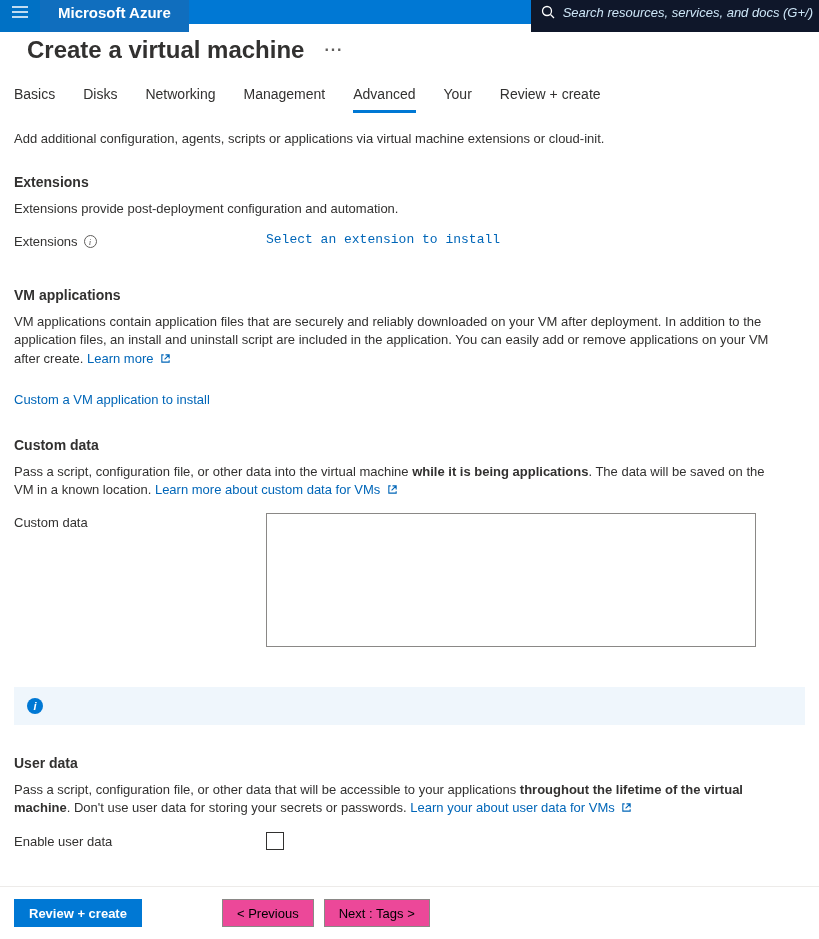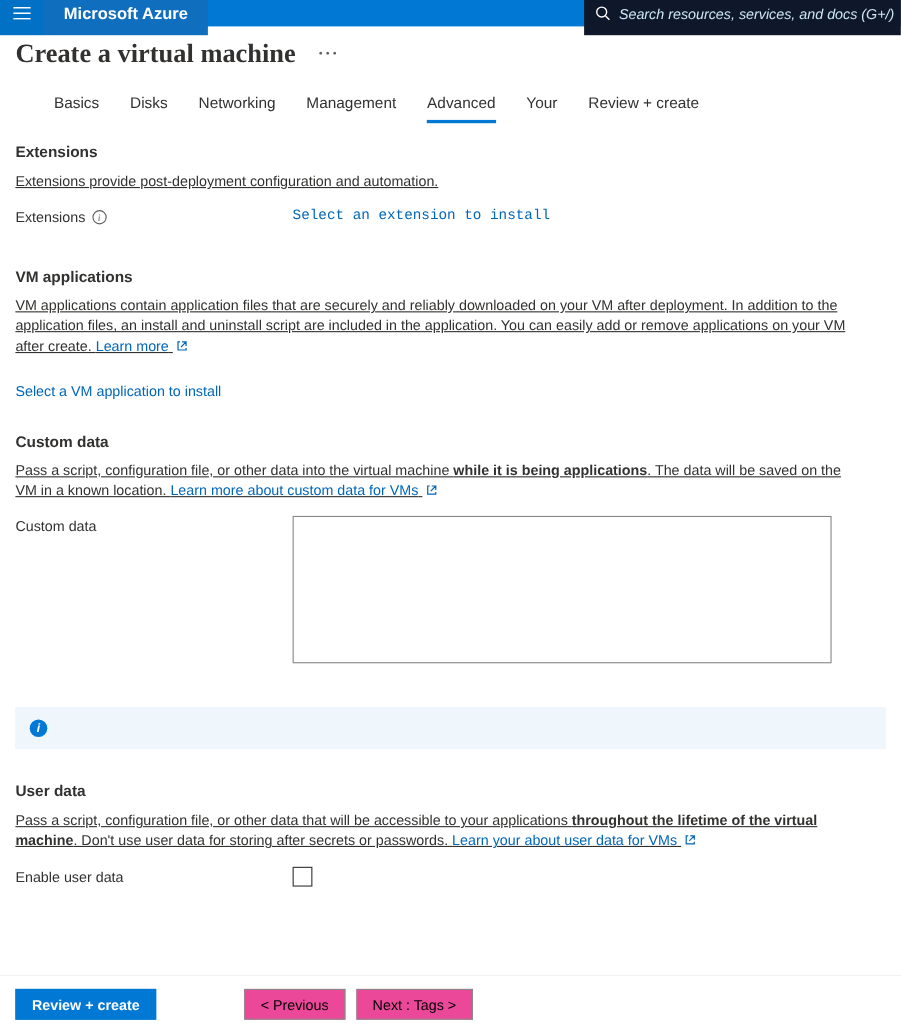--- a/index.html
+++ b/index.html
@@ -13,33 +13,33 @@
   .topbar-spacer { flex: 1; }
   .search-wrap { display: flex; align-items: center; height: 40px; padding: 0 6px 0 10px; background: #0f172a; color: #cde6f7; min-width: 228px; font-style: italic; font-size: 13px; }
   .search-wrap svg { margin-right: 8px; }
 
   
   .page { padding: 8px 14px 80px 14px; position: relative; }
   .breadcrumb { font-size: 13px; padding: 2px 0 8px 0; color: #0066b8; }
   .breadcrumb .home, .breadcrumb .crumb { color: #0066b8; }
   .breadcrumb .sep { color: #323130; margin: 0 6px; }
 
-  h1.page-title { font-size: 24px; font-weight: 600; margin: 4px 0 18px 0; display: flex; align-items: center; font-family: Liberation Serif, serif; }
+  h1.page-title { font-size: 24px; font-weight: 600; margin: 4px 0 18px 13px; display: flex; align-items: center; }
   .ellipsis { font-size: 16px; margin-left: 20px; color: #605e5c; letter-spacing: 1px; }
 
   
-  .tabs { display: flex; gap: 28px; border-bottom: 0; margin-bottom: 18px; margin-left: 35px; }
+  .tabs { display: flex; gap: 28px; border-bottom: 0; margin-bottom: 18px; }
   .tab { font-size: 14px; padding: 4px 0 8px 0; color: #323130; }
   .tab.active { border-bottom: 3px solid #0078d4; font-weight: 400; }
 
   .intro { font-size: 13px; color: #323130; margin-bottom: 28px; }
 
   
   .section-h { font-weight: 600; font-size: 14px; margin: 0 0 10px 0; }
-  .section-p { font-size: 13px; color: #323130; margin: 0 0 14px 0; max-width: 760px; line-height: 1.4; text-decoration: underline; }
+  .section-p { font-size: 13px; color: #323130; margin: 0 0 14px 0; max-width: 760px; line-height: 1.4; }
   .link { color: #0066b8; }
   .ext-icon { display: inline-block; margin-left: 3px; vertical-align: -1px; }
 
   .form-row { display: flex; align-items: flex-start; margin-bottom: 8px; }
   .form-label { width: 252px; font-size: 13px; display: flex; align-items: center; gap: 6px; padding-top: 2px; }
   .form-field { flex: 1; font-family: Liberation Mono, monospace; }
 
   .info-circle { width: 13px; height: 13px; border: 1px solid #605e5c; border-radius: 50%; display: inline-flex; align-items: center; justify-content: center; font-size: 9px; font-style: italic; font-family: Georgia, serif; color: #605e5c; }
 
   .gap { height: 30px; }
@@ -97,20 +97,21 @@
     <div class="tab">Basics</div>
     <div class="tab">Disks</div>
     <div class="tab">Networking</div>
     <div class="tab">Management</div>
     <div class="tab active">Advanced</div>
     <div class="tab">Your</div>
     <div class="tab">Review + create</div>
   </div>
 
   
+  <div class="intro">Add additional configuration, agents, scripts or applications via virtual machine extensions or cloud-init.</div>
 
   
   <div class="section-h">Extensions</div>
   <p class="section-p">Extensions provide post-deployment configuration and automation.</p>
   <div class="form-row">
     <div class="form-label">
       <span>Extensions</span>
       <span class="info-circle">i</span>
     </div>
     <div class="form-field">
@@ -125,21 +126,21 @@
   <p class="section-p">
     <span>VM applications contain application files that are securely and reliably downloaded on your VM after deployment. In addition to the application files, an install and uninstall script are included in the application. You can easily add or remove applications on your VM after create. </span>
     <a class="link">
       <span>Learn more</span>
       <svg class="ext-icon" width="11" height="11" viewBox="0 0 12 12">
           <path fill="none" stroke="#0066b8" stroke-width="1.2" d="M4 2H2v8h8V8M6 2h4v4M10 2 5 7"></path>
         </svg>
     </a>
   </p>
   <div class="gap-sm"></div>
-  <a class="link">Select a VM application to install</a>
+  <a class="link">Custom a VM application to install</a>
 
   <div class="gap"></div>
 
   
   <div class="section-h">Custom data</div>
   <p class="section-p">
     <span>Pass a script, configuration file, or other data into the virtual machine </span><span class="bold">while it is being applications</span><span>. The data will be saved on the VM in a known location. </span>
     <a class="link">
       <span>Learn more about custom data for VMs</span>
       <svg class="ext-icon" width="11" height="11" viewBox="0 0 12 12">
@@ -159,21 +160,21 @@
   
   <div class="infobox">
     <div class="i-icon">i</div>
   </div>
 
   <div class="gap"></div>
 
   
   <div class="section-h">User data</div>
   <p class="section-p">
-    <span>Pass a script, configuration file, or other data that will be accessible to your applications </span><span class="bold">throughout the lifetime of the virtual machine</span><span>. Don't use user data for storing after secrets or passwords. </span>
+    <span>Pass a script, configuration file, or other data that will be accessible to your applications </span><span class="bold">throughout the lifetime of the virtual machine</span><span>. Don't use user data for storing your secrets or passwords. </span>
     <a class="link">
       <span>Learn your about user data for VMs</span>
       <svg class="ext-icon" width="11" height="11" viewBox="0 0 12 12">
           <path fill="none" stroke="#0066b8" stroke-width="1.2" d="M4 2H2v8h8V8M6 2h4v4M10 2 5 7"></path>
         </svg>
     </a>
   </p>
   <div class="form-row">
     <div class="form-label">
       <span>Enable user data</span>

